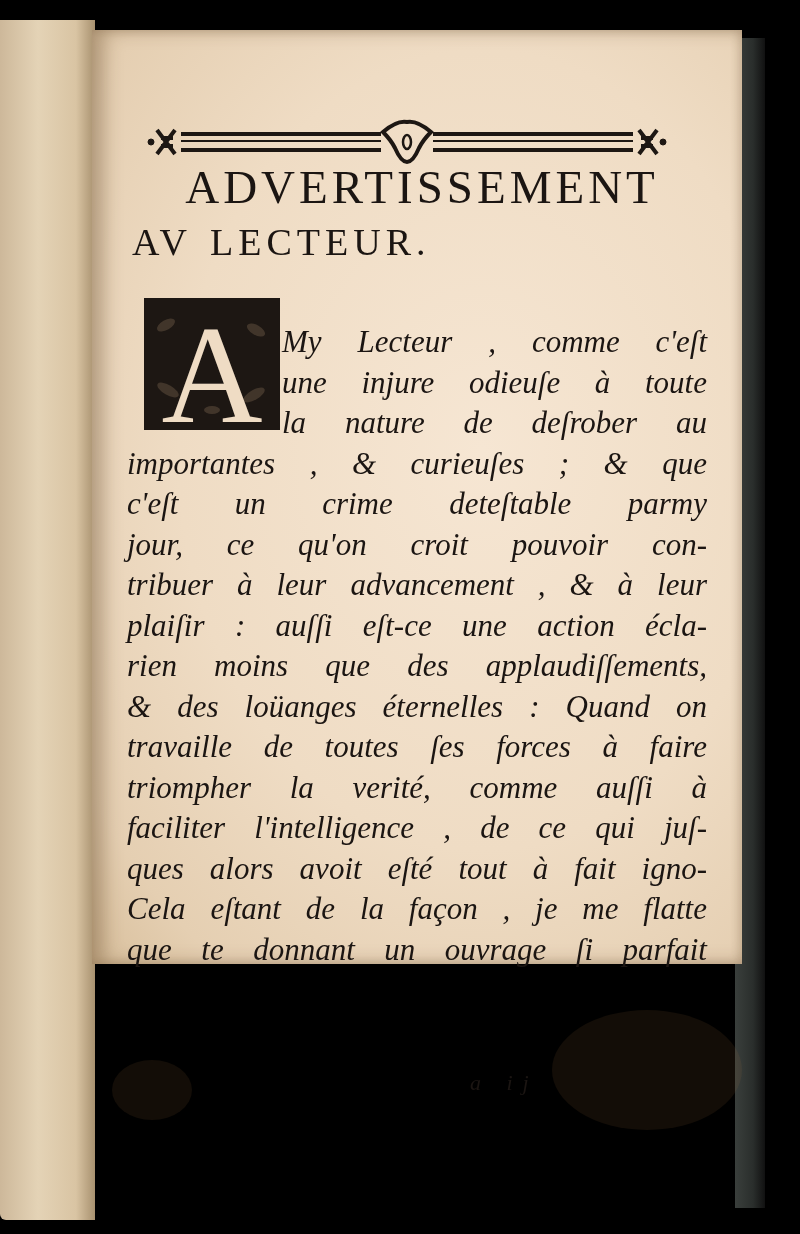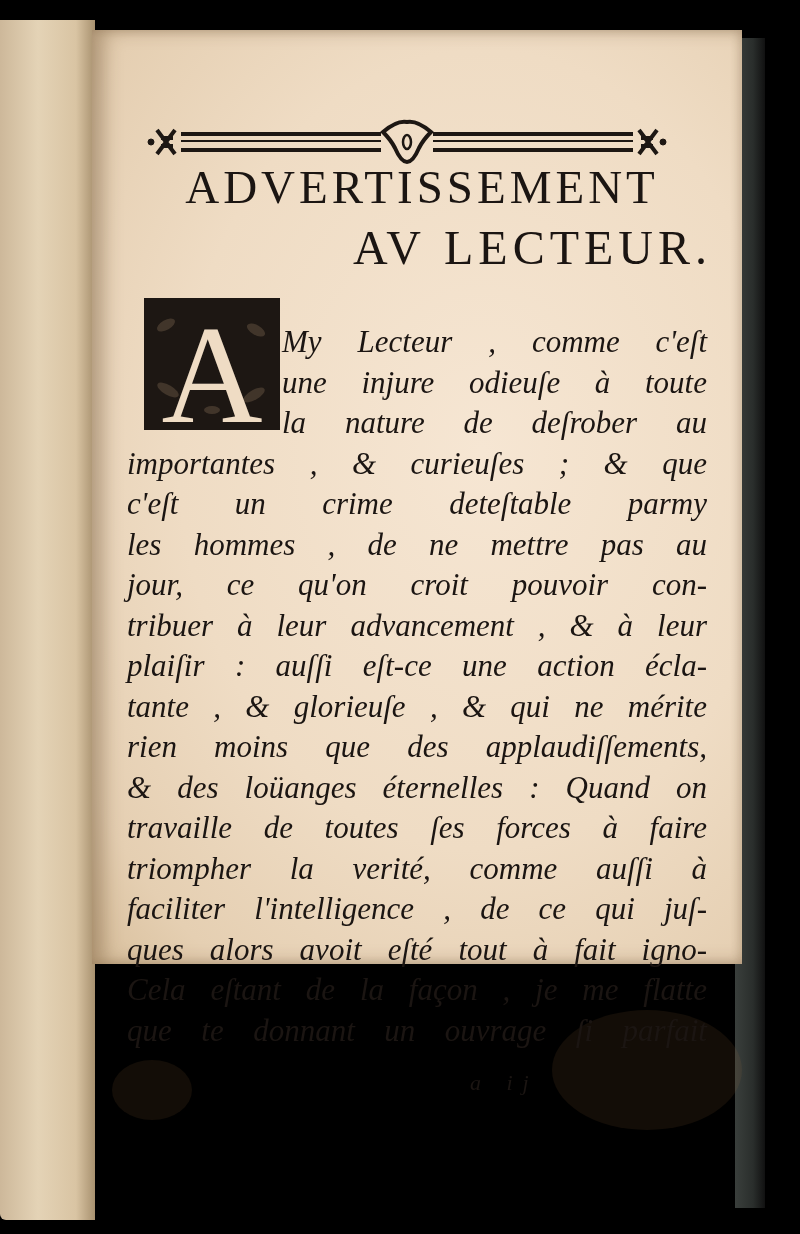--- a/index.html
+++ b/index.html
@@ -22,22 +22,22 @@
     box-shadow: inset 12px 0 18px rgba(90,60,30,0.35), inset -4px 0 8px rgba(90,60,30,0.2);
   }
   .ornament {
     position:absolute; left:55px; top:88px; width:520px; height:48px;
   }
   .title1 {
     position:absolute; left:40px; top:130px; width:580px; text-align:center;
     font-family:"Liberation Serif", serif; font-size:47px; letter-spacing:4px; color:#1b1512;
   }
   .title2 {
-    position:absolute; left:40px; top:190px; width:580px; text-align:right;
-    font-family:"Liberation Serif", serif; font-size:48px; letter-spacing:5px; color:#1b1512;
+    position:absolute; left:40px; top:190px; width:580px; text-align:left;
+    font-family:"Liberation Serif", serif; font-size:38px; letter-spacing:5px; color:#1b1512;
   }
   .title2 .gap { display:inline-block; width:18px; }
   .dropcap {
     position:absolute; left:52px; top:268px; width:132px; height:128px;
     background:#1d1713; border:2px solid #1d1713;
   }
   .dropcap .letter {
     position:absolute; left:0; top:-6px; width:132px; text-align:center;
     font-family:"Liberation Serif", serif; font-size:140px; color:#efdcc4;
   }
@@ -98,25 +98,23 @@
     </svg>
     <div class="letter">A</div>
   </div>
 
   <div class="body-text">
     <div class="line indent">My Lecteur , comme c'eſt</div>
     <div class="line indent">une injure odieuſe à toute</div>
     <div class="line indent">la nature de deſrober au</div>
     <div class="line">importantes , &amp; curieuſes ; &amp; que</div>
     <div class="line">c'eſt un crime deteſtable parmy</div>
-    <div class="line">les hommes , de ne mettre pas au</div>
     <div class="line">jour, ce qu'on croit pouvoir con-</div>
     <div class="line">tribuer à leur advancement , &amp; à leur</div>
     <div class="line">plaiſir : auſſi eſt-ce une action écla-</div>
-    <div class="line">tante , &amp; glorieuſe , &amp; qui ne mérite</div>
     <div class="line">rien moins que des applaudiſſements,</div>
     <div class="line">&amp; des loüanges éternelles : Quand on</div>
     <div class="line">travaille de toutes ſes forces à faire</div>
     <div class="line">triompher la verité, comme auſſi à</div>
     <div class="line">faciliter l'intelligence , de ce qui juſ-</div>
     <div class="line">ques alors avoit eſté tout à fait igno-</div>
     <div class="line">Cela eſtant de la façon , je me flatte</div>
     <div class="line last">que te donnant un ouvrage ſi parfait</div>
   </div>
 

